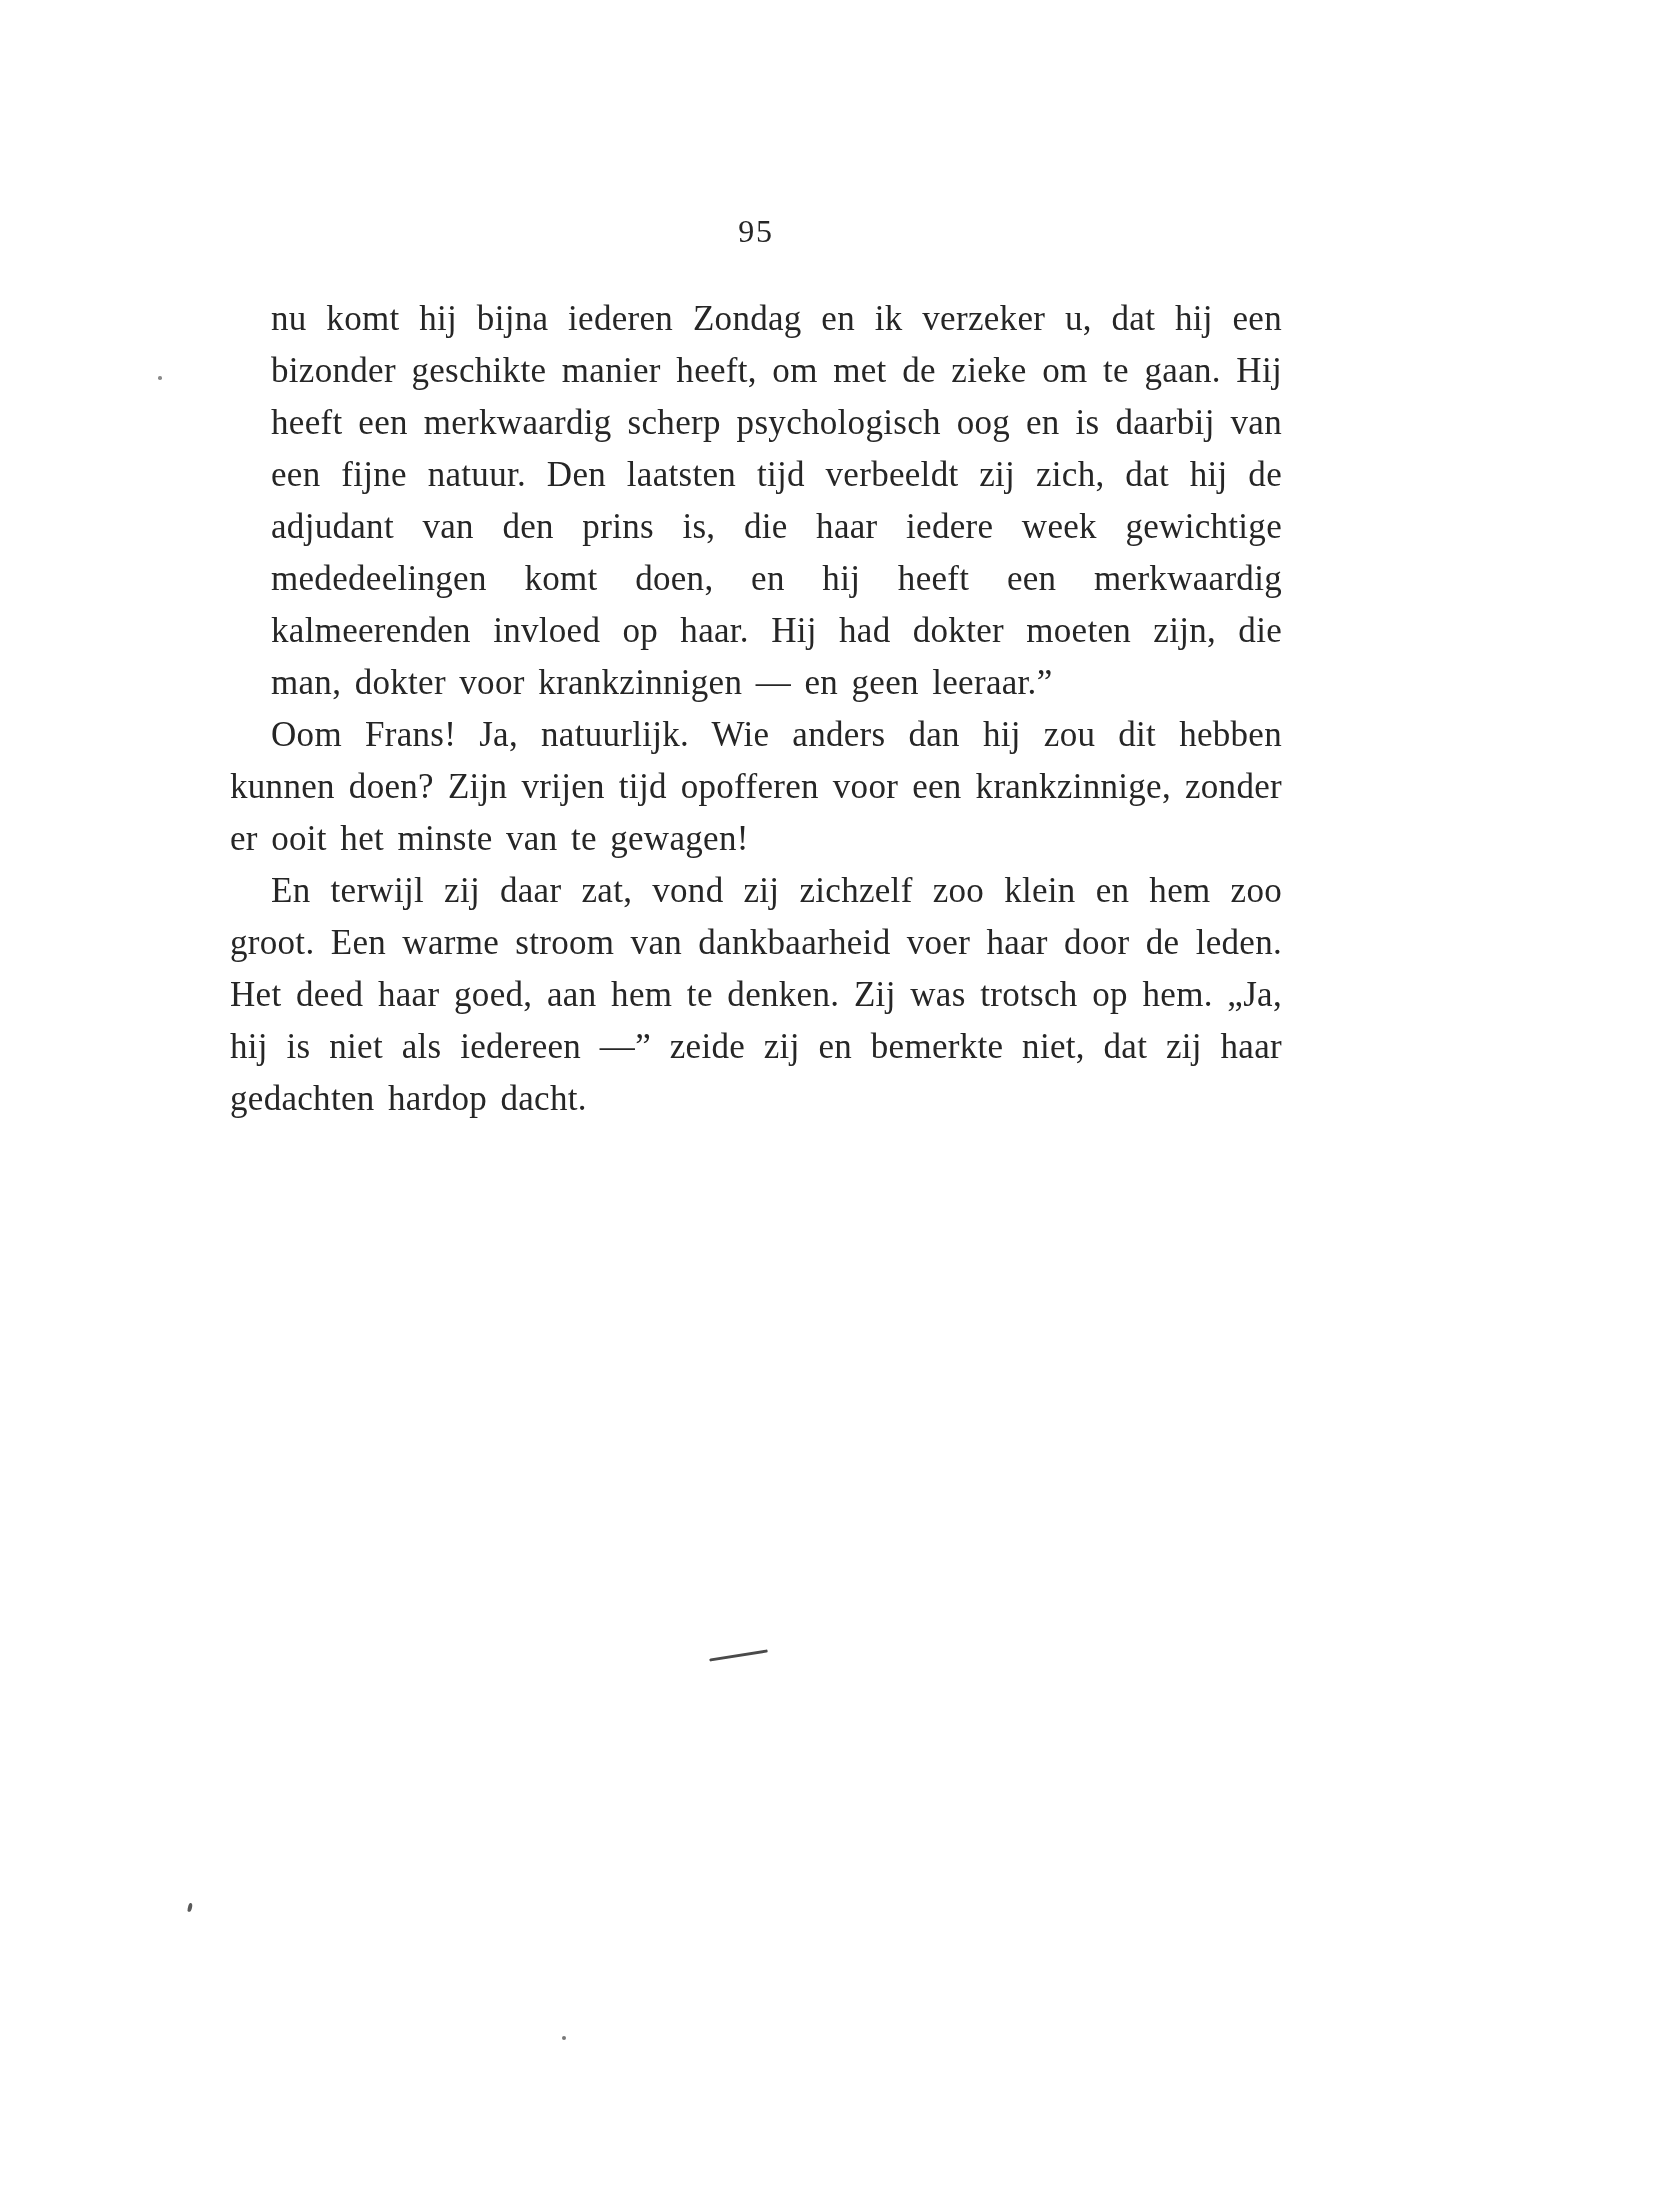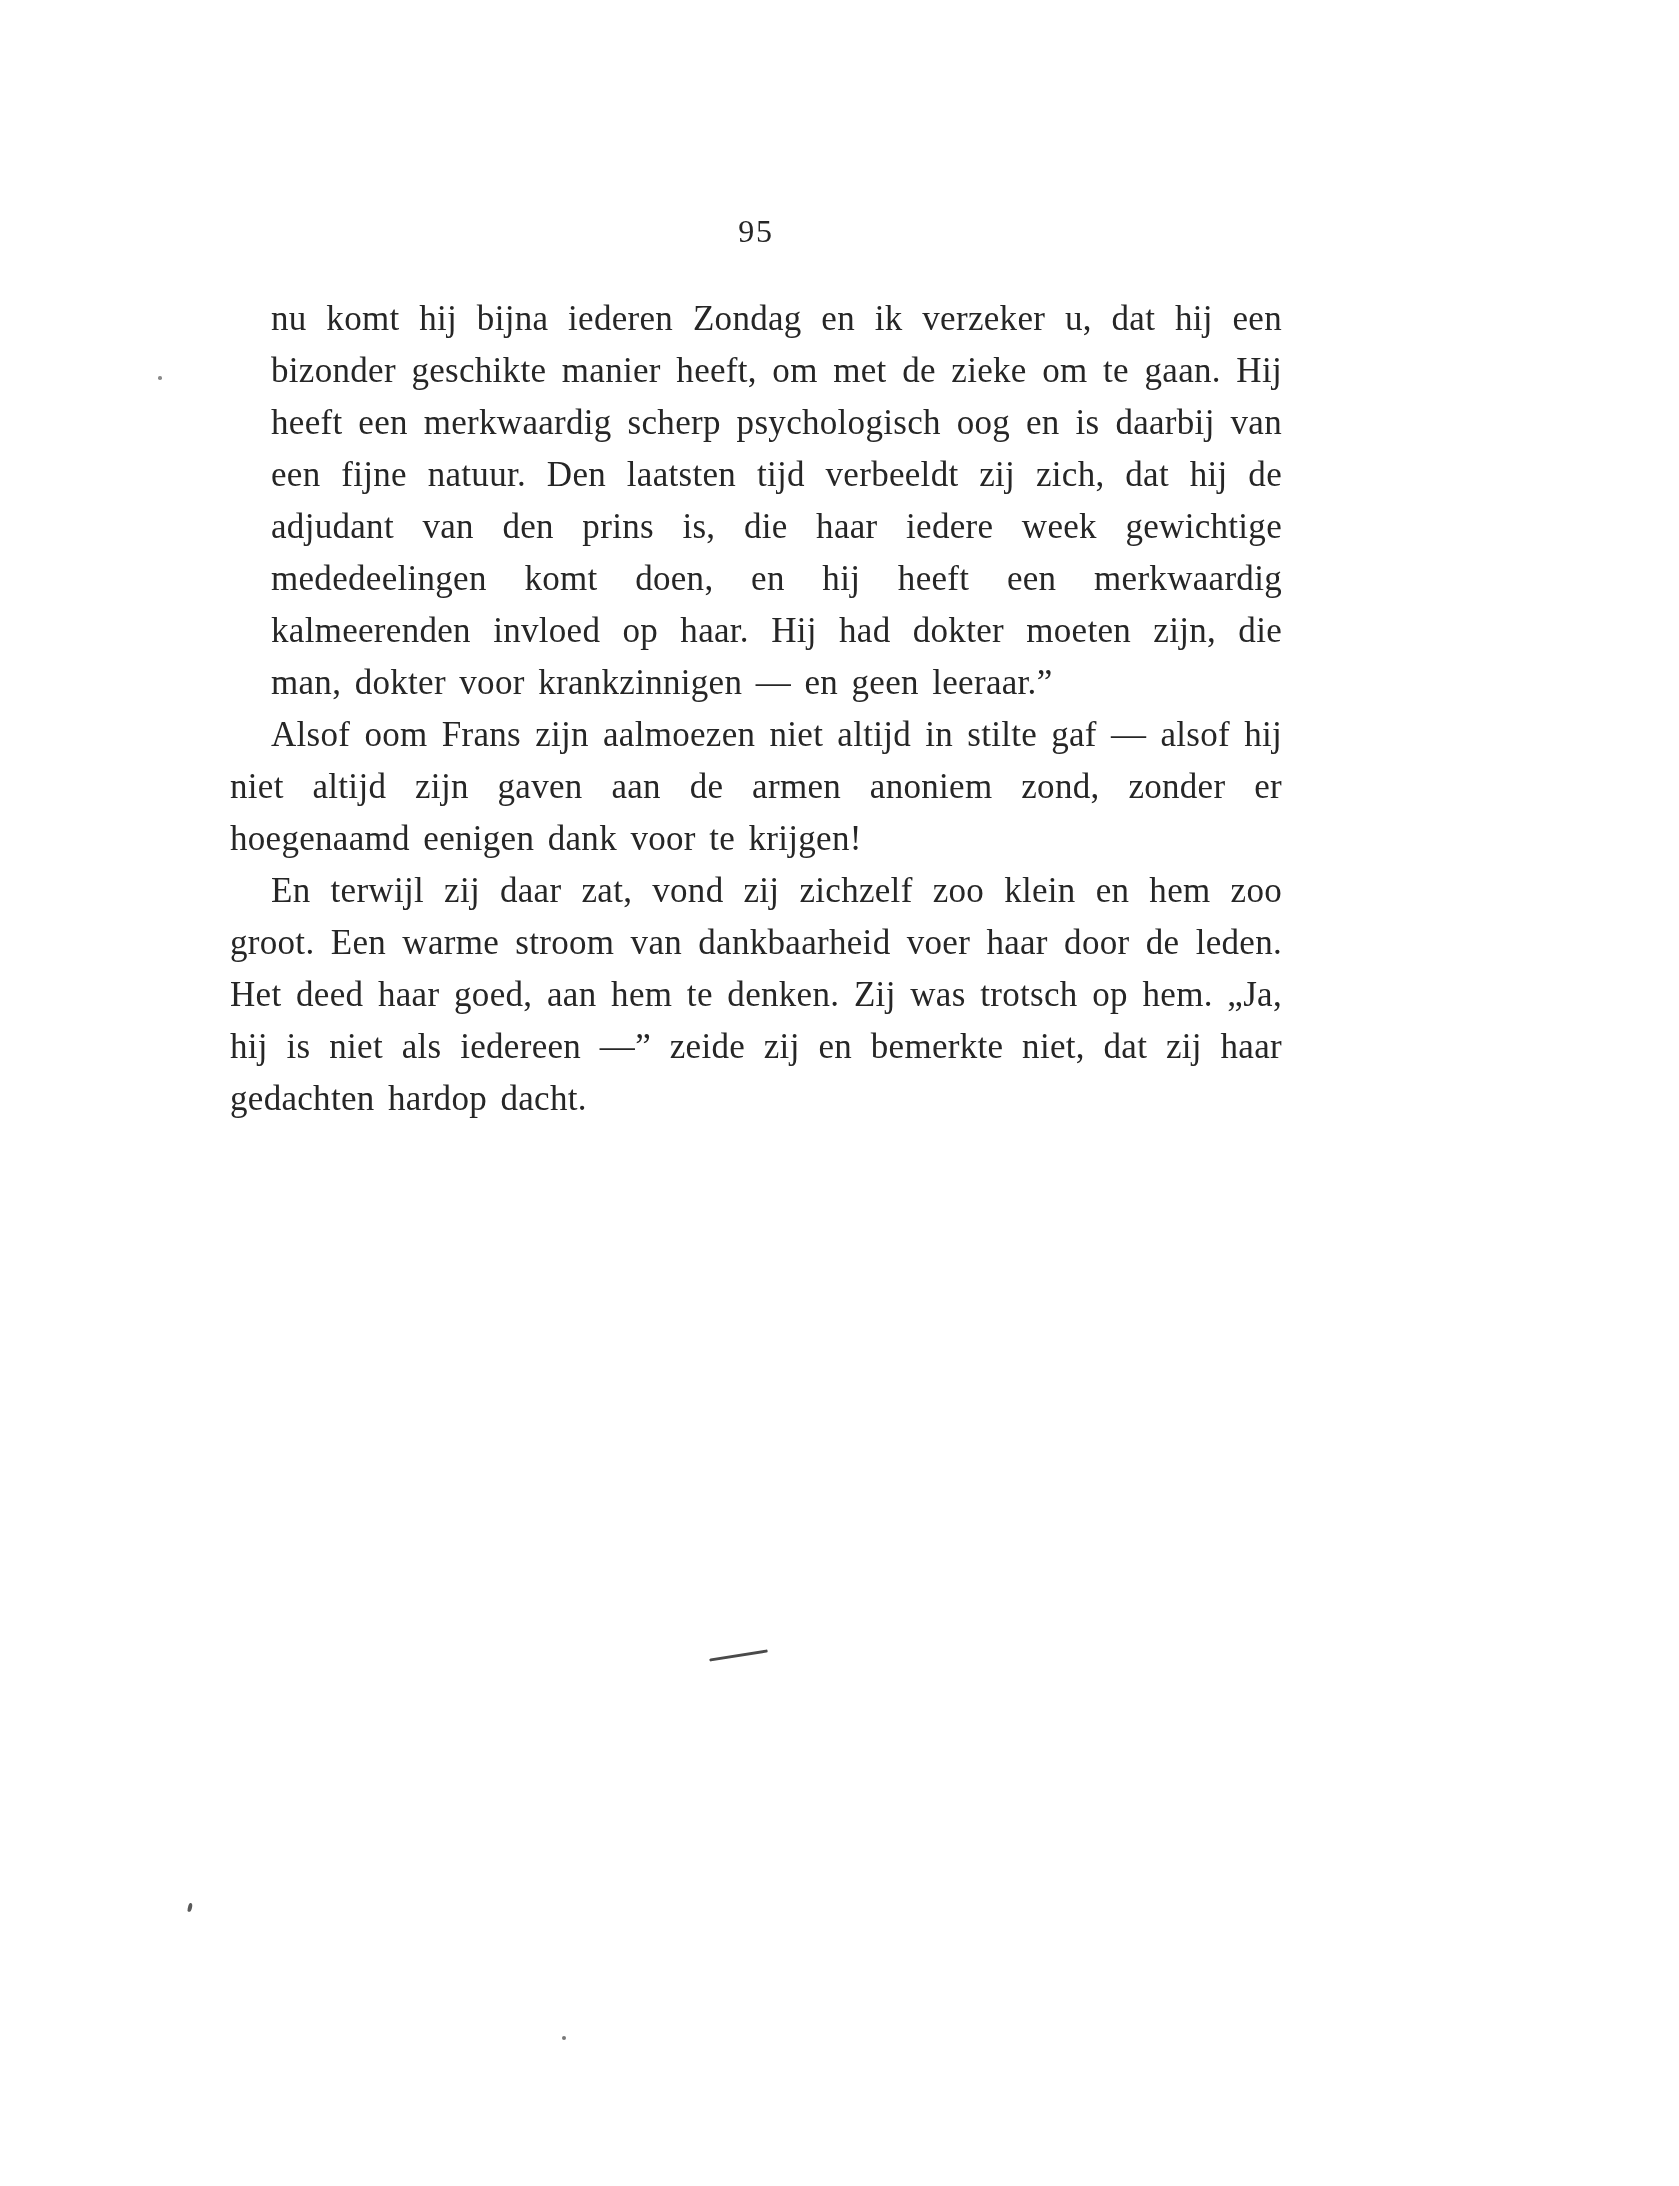--- a/index.html
+++ b/index.html
@@ -77,21 +77,21 @@
 </style>
 </head>
 <body>
 
 <div class="page">
 
   <div class="page-number">95</div>
 
   <div class="text-block">
       <p class="no-indent"><span>nu komt hij bijna iederen Zondag en ik verzeker u, dat hij een bizonder geschikte manier heeft, om met de zieke om te gaan. Hij heeft een merkwaardig scherp psychologisch oog en is daarbij van een fijne natuur. Den laatsten tijd verbeeldt zij zich, dat hij de adjudant van den prins is, die haar iedere week gewichtige mededeelingen komt doen, en hij heeft een merkwaardig kalmeerenden invloed op haar. Hij had dokter moeten zijn, die man, dokter voor krankzinnigen — en geen leeraar.”</span></p>
-      <p><span>Alsof oom Frans zijn aalmoezen niet altijd in stilte gaf — alsof hij niet altijd zijn gaven aan de armen anoniem zond, zonder er hoegenaamd eenigen dank voor te krijgen!</span></p>
+      <p><span>Oom Frans! Ja, natuurlijk. Wie anders dan hij zou dit hebben kunnen doen? Zijn vrijen tijd opofferen voor een krankzinnige, zonder er ooit het minste van te gewagen!</span></p>
       <p><span>En terwijl zij daar zat, vond zij zichzelf zoo klein en hem zoo groot. Een warme stroom van dankbaarheid voer haar door de leden. Het deed haar goed, aan hem te denken. Zij was trotsch op hem. „Ja, hij is niet als iedereen —” zeide zij en bemerkte niet, dat zij haar gedachten hardop dacht.</span></p>
     </div>
 
   <div class="edge-line main"></div>
 
   <div class="edge-line secondary"></div>
 
   <div class="bottom-rule"></div>
 
   <div class="pen-mark"></div>

